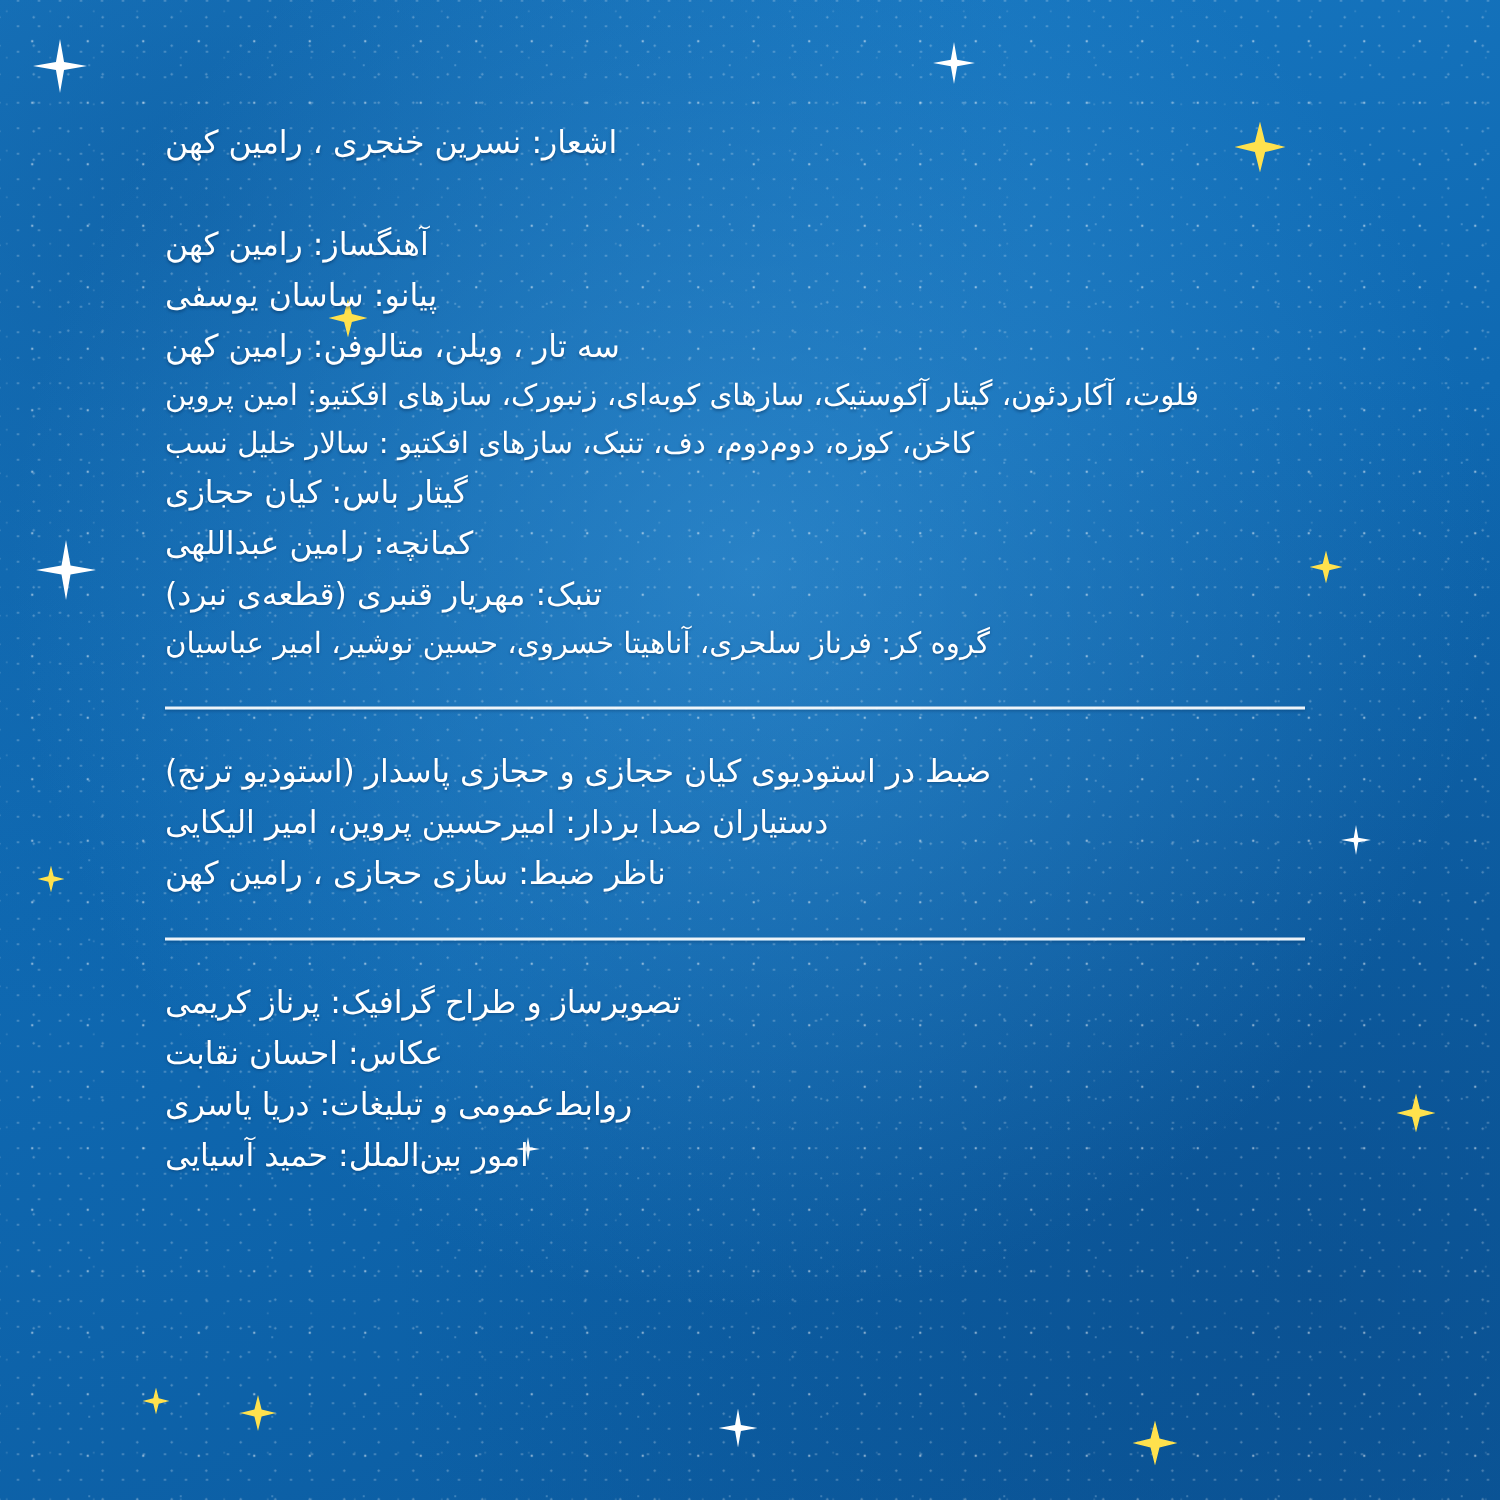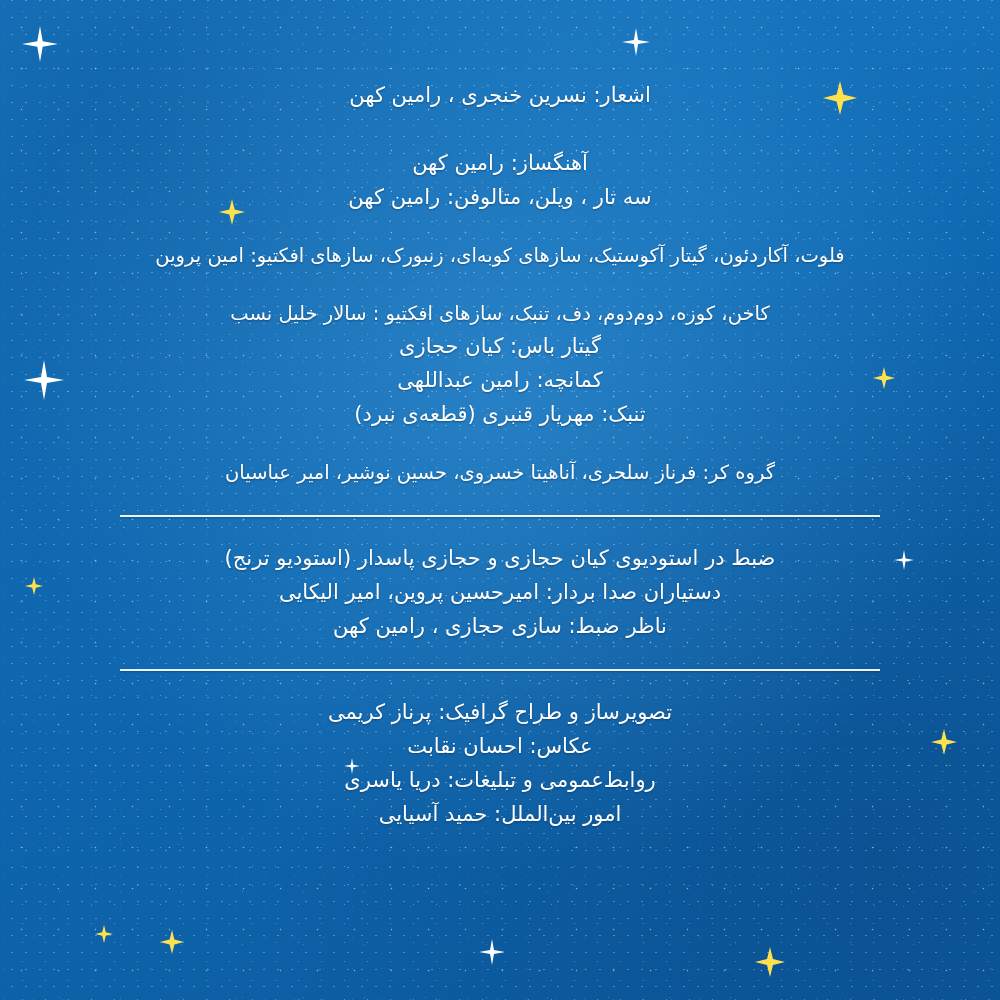--- a/index.html
+++ b/index.html
@@ -62,35 +62,35 @@
 
   .credits {
     position: relative;
     z-index: 5;
     width: 100%;
     height: 100%;
     box-sizing: border-box;
     padding: 78px 110px 26px 110px;
     display: flex;
     flex-direction: column;
-    align-items: center;
+    align-items: flex-end;
     color: #ffffff;
     text-align: center;
   }
 
   .line {
     color: #ffffff;
     font-size: 20px;
     line-height: 1.62;
     letter-spacing: 0.2px;
     text-shadow: 0 1px 2px rgba(0,40,80,.45);
     white-space: nowrap;
   }
   .line.big { font-size: 21px; }
-  .line.wide { font-size: 19.5px; margin-top: 26px; }
+  .line.wide { font-size: 19.5px; }
   .gap-md { height: 34px; }
 
   .rule {
     width: 760px;
     height: 2px;
     background: rgba(255,255,255,.92);
     margin: 26px 0 24px 0;
     border: 0;
     box-shadow: 0 1px 2px rgba(0,40,80,.35);
   }
@@ -178,20 +178,21 @@
     </span>
   </div>
 
   <div class="credits">
 
     <div class="line big">اشعار:  نسرین خنجری ، رامین کهن</div>
 
     <div class="gap-md"></div>
 
     <div class="line big">آهنگساز: رامین کهن</div>
+    <div class="line big">پیانو: ساسان یوسفی</div>
     <div class="line big">سه تار ، ویلن، متالوفن: رامین کهن</div>
     <div class="line wide">فلوت، آکاردئون، گیتار آکوستیک، سازهای کوبه‌ای، زنبورک، سازهای افکتیو: امین پروین</div>
     <div class="line wide">کاخن، کوزه، دوم‌دوم، دف، تنبک، سازهای افکتیو : سالار خلیل نسب</div>
     <div class="line big">گیتار باس: کیان حجازی</div>
     <div class="line big">کمانچه: رامین عبداللهی</div>
     <div class="line big">تنبک: مهریار قنبری (قطعه‌ی نبرد)</div>
     <div class="line wide">گروه کر: فرناز سلحری، آناهیتا خسروی، حسین نوشیر، امیر عباسیان</div>
 
     <hr class="rule">
 

